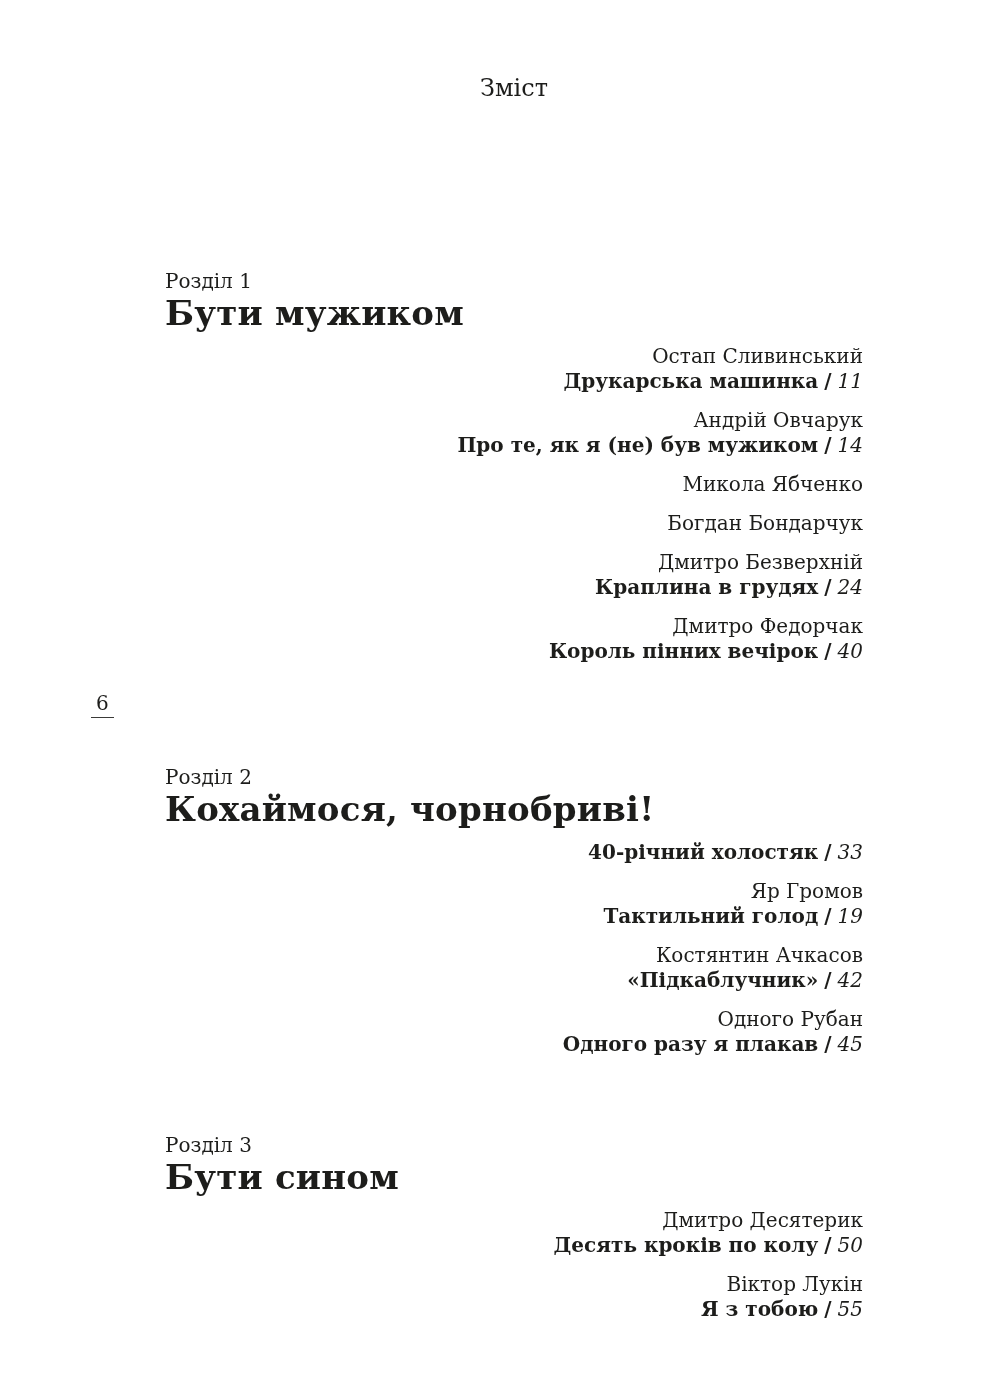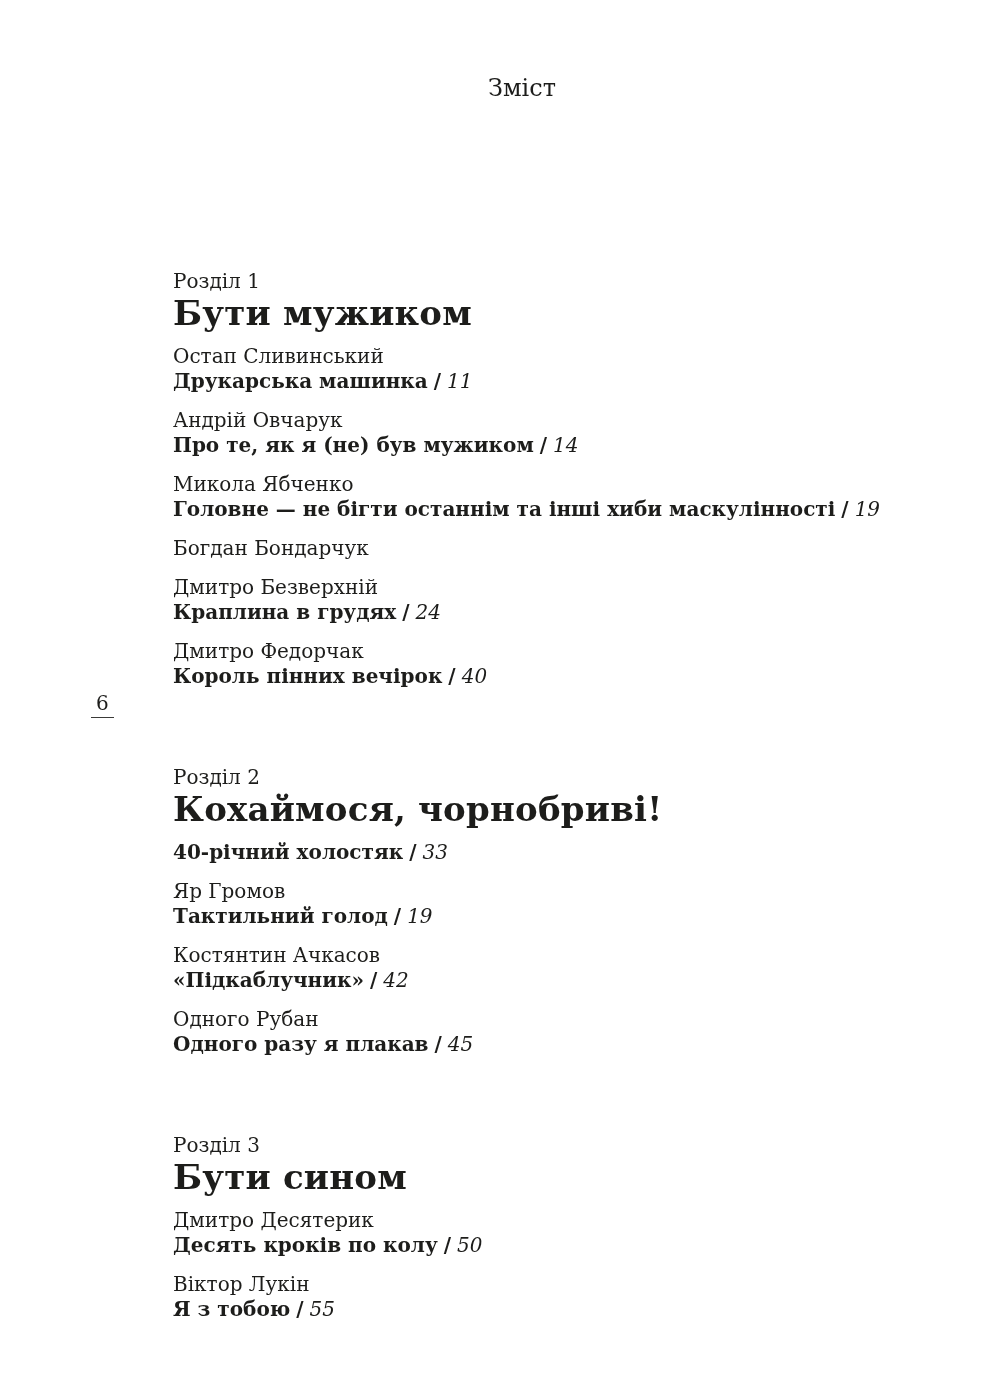--- a/index.html
+++ b/index.html
@@ -11,21 +11,21 @@
     position: relative;
     width: 982px;
     height: 1394px;
     background: #ffffff;
     overflow: hidden;
     font-family: "DejaVu Serif", "Liberation Serif", serif;
     color: #1d1d1b;
   }
   .content {
     position: absolute;
-    left: 173px;
+    left: 165px;
     top: 0;
     width: 698px;
     height: 100%;
     text-decoration: underline;
   }
   .doc-title {
     position: absolute;
     top: 74px;
     left: 0;
     width: 100%;
@@ -56,20 +56,21 @@
   .sec-title {
     margin: 2px 0 2px 0;
     font-size: 34px;
     line-height: 34px;
     font-weight: bold;
     white-space: nowrap;
     letter-spacing: 0.2px;
   }
   .entry {
     margin-top: 14px;
+    text-align: right;
   }
   .entry .author {
     font-size: 20px;
     line-height: 25px;
     white-space: nowrap;
   }
   .entry .work {
     font-size: 20px;
     line-height: 25px;
     font-weight: bold;
@@ -107,21 +108,20 @@
         <div class="work"><span>Друкарська машинка</span><span class="entry-sep">/</span><span class="entry-page">11</span></div>
       </div>
 
       <div class="entry">
         <div class="author">Андрій Овчарук</div>
         <div class="work"><span>Про те, як я (не) був мужиком</span><span class="entry-sep">/</span><span class="entry-page">14</span></div>
       </div>
 
       <div class="entry">
         <div class="author">Микола Ябченко</div>
-        <div class="work"><span>Головне — не бігти останнім та інші хиби маскулінності</span><span class="entry-sep">/</span><span class="entry-page">19</span></div>
       </div>
 
       <div class="entry">
         <div class="author">Богдан Бондарчук</div>
       </div>
 
       <div class="entry">
         <div class="author">Дмитро Безверхній</div>
         <div class="work"><span>Краплина в грудях</span><span class="entry-sep">/</span><span class="entry-page">24</span></div>
       </div>

